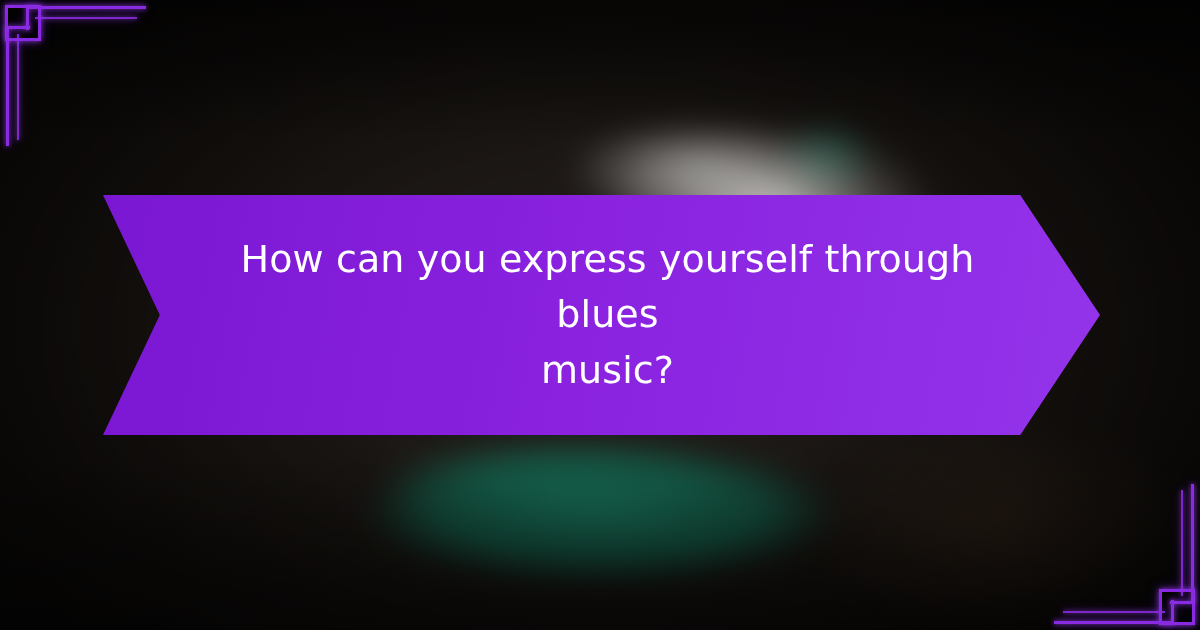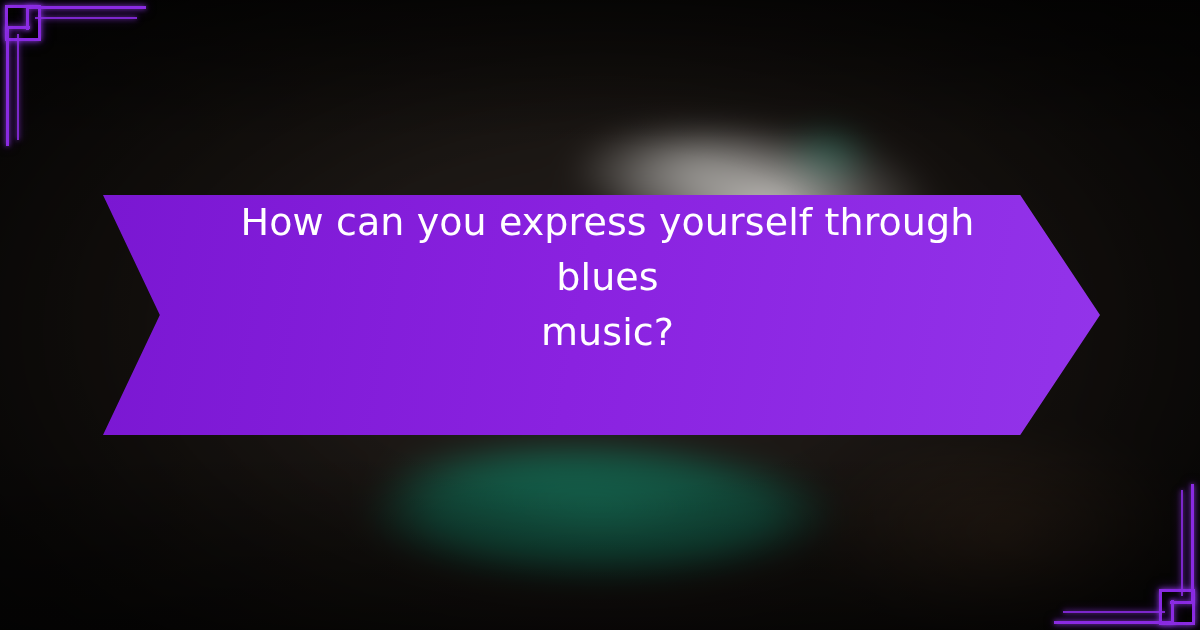--- a/index.html
+++ b/index.html
@@ -87,21 +87,21 @@
   
   .banner {
     position: absolute;
     left: 103px;
     top: 195px;
     width: 997px;
     height: 240px;
     background: linear-gradient(100deg, #7a17d2 0%, #8a22e0 48%, #9334ea 100%);
     clip-path: polygon(0 0, 92.0% 0, 100% 50%, 92.0% 100%, 0 100%, 5.7% 50%);
     display: flex;
-    align-items: flex-start;
+    align-items: center;
     justify-content: center;
   }
 
   .banner-text {
     width: 760px;
     margin-left: 12px;
     text-align: center;
     color: #ffffff;
     font-family: "DejaVu Sans", "Liberation Sans", sans-serif;
     font-size: 38px;

